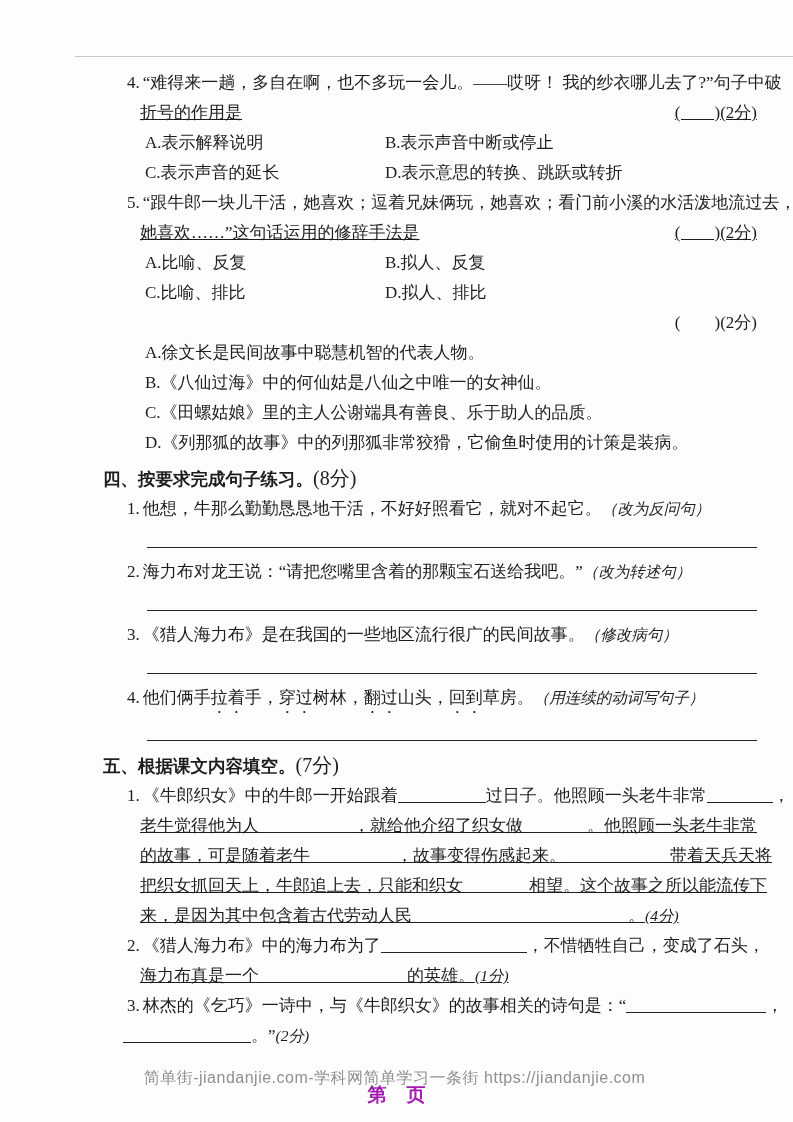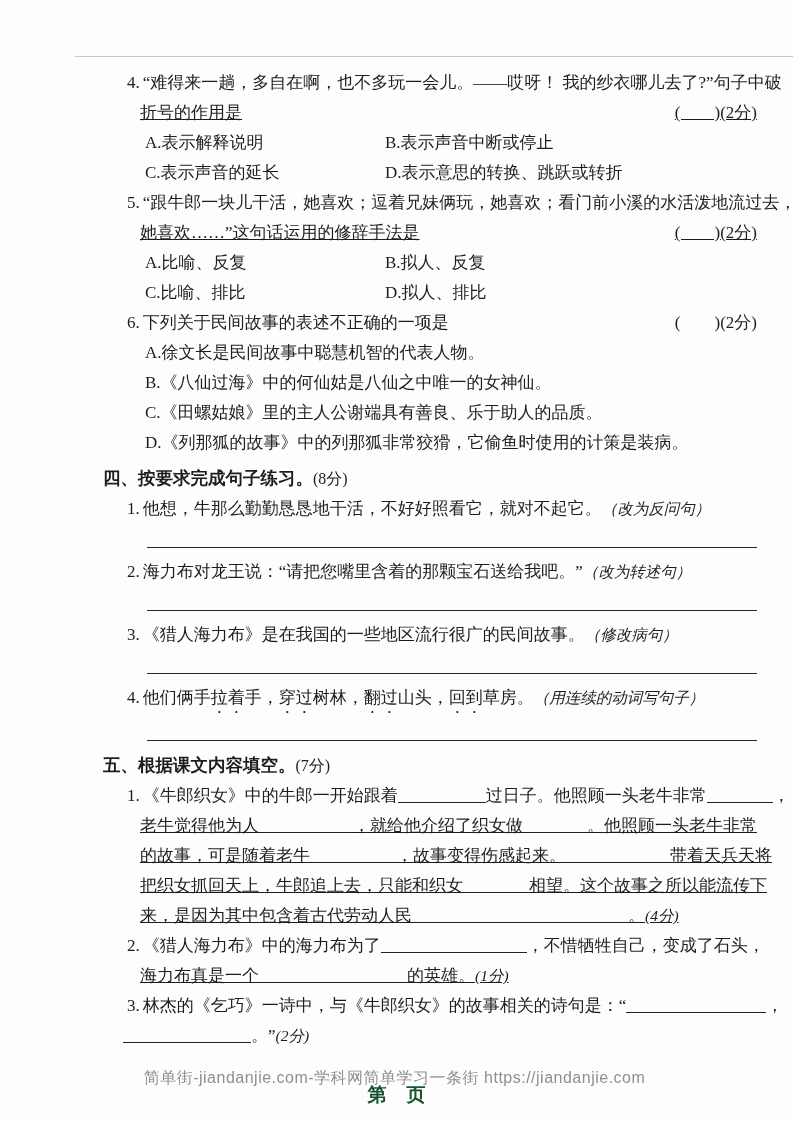--- a/index.html
+++ b/index.html
@@ -17,41 +17,41 @@
   .flexline{display:flex;align-items:baseline;}
   .qfirst{margin-left:24px;}
   .qcont{margin-left:37px;text-decoration:underline;}
   .blankstart{margin-left:20px;}
   .qnum{margin-right:3px;}
   .bracket-wrap{margin-left:auto;white-space:pre;}
   .opts{margin-left:42px;display:flex;}
   .opt-a{width:240px;}
   .optfull{margin-left:42px;}
   .sec-title{font-weight:bold;font-size:17.5px;}
-  .sec-title .sec-score{font-weight:normal;font-size:16px;}
+  .sec-title .sec-score{font-weight:normal;font-size:20px;}
   .sec4-title{margin-top:5px;}
   .sec5-title{margin-top:4px;}
   .hint{font-style:italic;font-size:15.5px;}
   .blank{display:inline-block;border-bottom:1.3px solid #222;height:14px;vertical-align:-2px;}
   .ans-line{border-bottom:1.5px solid #262626;margin:23px 0 9px 44px;height:0;}
   .em{
     -webkit-text-emphasis:filled dot;
     -webkit-text-emphasis-position:under right;
     text-emphasis-style:filled dot;
     text-emphasis-position:under right;
   }
   .watermark{
     position:absolute;left:0;right:4px;top:1068px;
     text-align:center;
     font-family:"Liberation Sans",sans-serif;
     font-size:16px;color:#8f8f8f;letter-spacing:.5px;
   }
   .page-num{
     position:absolute;left:0;right:0;top:1082px;
-    text-align:center;font-weight:bold;font-size:19px;color:#14532d;
+    text-align:center;font-weight:bold;font-size:19px;color:#a21caf;
   }
   .page-num .gap{display:inline-block;width:20px;}
 </style>
 </head>
 <body>
 
 <div class="page">
   <div class="content">
     <div class="top-rule"></div>
 
@@ -85,21 +85,20 @@
             <span class="opt-a">A.比喻、反复</span>
             <span>B.拟人、反复</span>
           </div>
           <div class="line opts">
             <span class="opt-a">C.比喻、排比</span>
             <span>D.拟人、排比</span>
           </div>
         </div>
         <div>
           <div class="line flexline qfirst">
-            <span><span class="qnum">6.</span><span>下列关于民间故事的表述不正确的一项是</span></span>
             <span class="bracket-wrap"><span>(　　)</span><span>(2分)</span></span>
           </div>
           <div class="line optfull">A.徐文长是民间故事中聪慧机智的代表人物。</div>
           <div class="line optfull">B.《八仙过海》中的何仙姑是八仙之中唯一的女神仙。</div>
           <div class="line optfull">C.《田螺姑娘》里的主人公谢端具有善良、乐于助人的品质。</div>
           <div class="line optfull">D.《列那狐的故事》中的列那狐非常狡猾，它偷鱼时使用的计策是装病。</div>
         </div>
       </div>
 
     <div class="line sec-title sec4-title">

